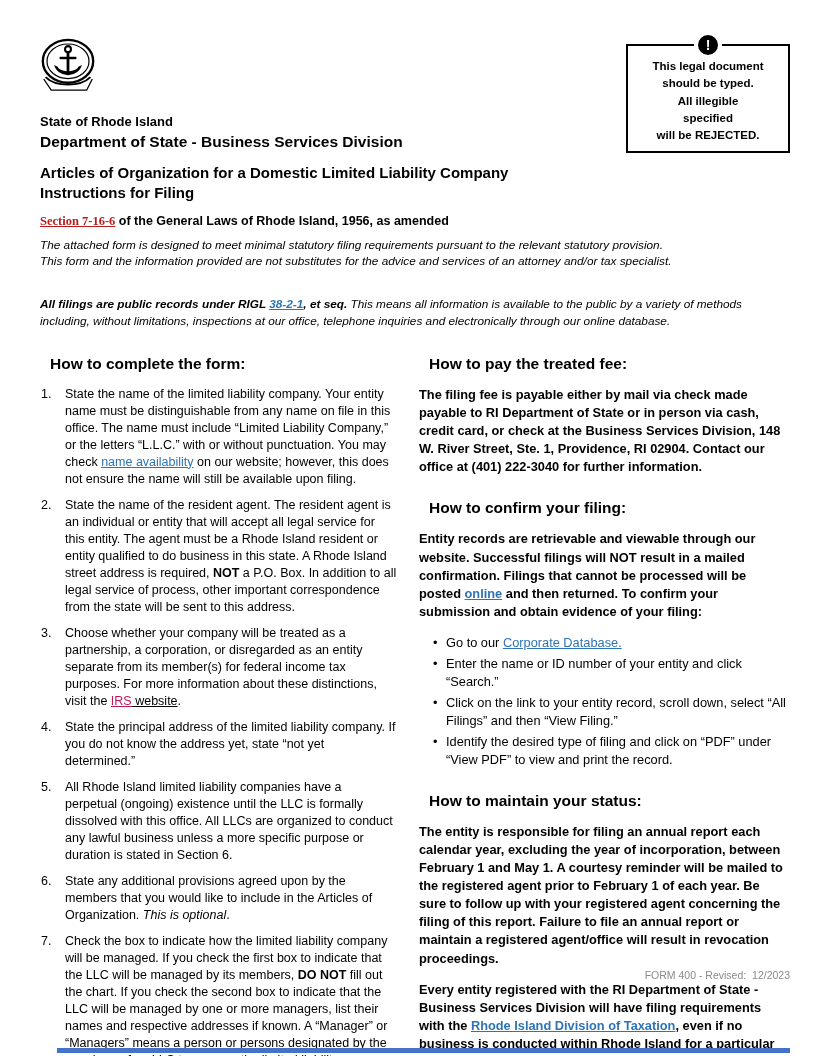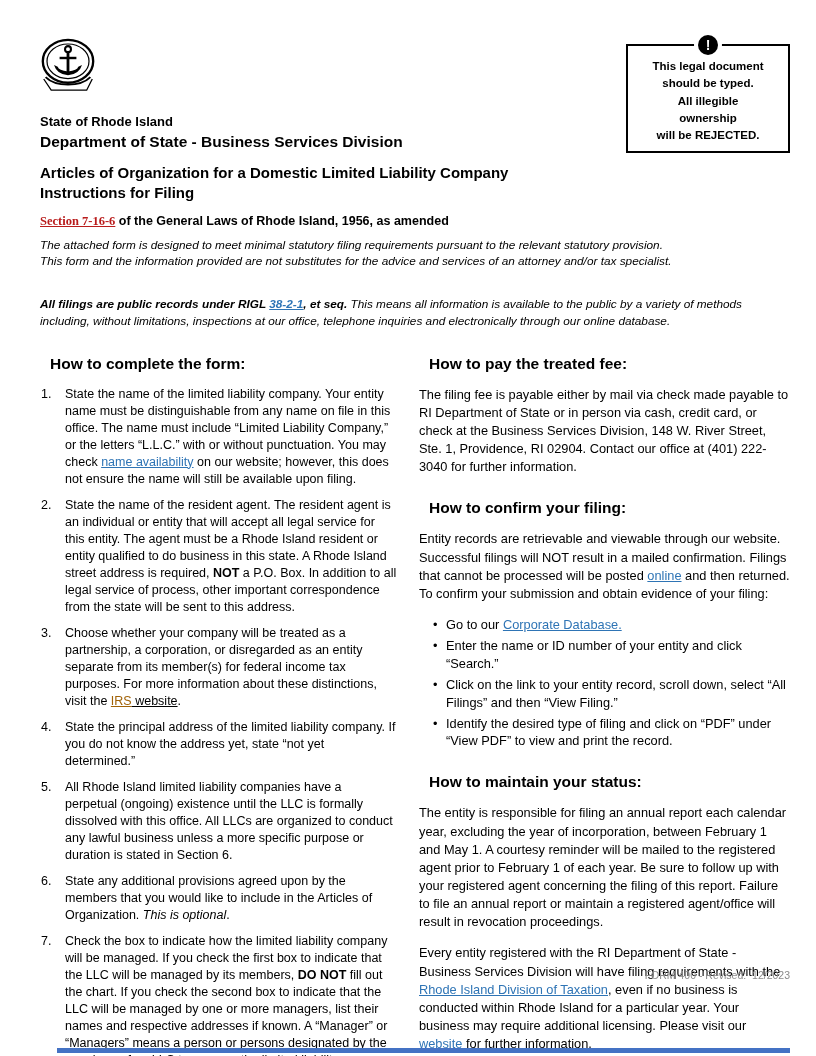--- a/index.html
+++ b/index.html
@@ -37,21 +37,21 @@
   .u{text-decoration:underline;}
   
   .cols{display:grid;grid-template-columns:357px 1fr;column-gap:22px;margin-top:25px;}
   h2.sec{font-size:15.5px;font-weight:bold;margin:0 0 13px 10px;}
   
   .nrow{display:flex;margin-bottom:9px;font-size:12.5px;line-height:1.36;}
   .nnum{flex:none;width:24px;padding-left:1px;}
   .ntxt{flex:1;}
   
   .rsec{margin-bottom:23px;}
-  .rsec p{margin:12px 0 13px 0;font-size:12.8px;line-height:1.42;}
+  .rsec p{margin:12px 0 13px 0;font-size:12.8px;line-height:1.42;font-weight:bold;}
   .bul{margin:2px 0 0 14px;}
   .brow{display:flex;font-size:12.8px;line-height:1.4;margin-bottom:3px;}
   .bdot{flex:none;width:13px;}
   .btxt{flex:1;}
   
   .footer{position:absolute;top:969px;right:26px;color:#8a8a8a;font-size:10.5px;white-space:pre;}
   .bluebar{position:absolute;left:57px;right:26px;top:1048px;height:5px;}
 </style>
 </head>
 <body>
@@ -75,21 +75,21 @@
     </div>
   </div>
 
   <div class="warn">
     <div class="warn-icon">!</div>
     <div>
 
     <div>This legal document</div>
         <div>should be typed.</div>
         <div>All illegible</div>
-        <div>ownership</div>
+        <div>specified</div>
         <div>will be REJECTED.</div>
       </div>
   </div>
 
   <div class="title">
     <div>Articles of Organization for a Domestic Limited Liability Company</div>
     <div>Instructions for Filing</div>
   </div>
 
   <div class="statute"><a href="#" class="lnk b u" style="color: #b91c1c; font-family: Liberation Serif, serif;">Section 7-16-6</a><span class="b"> of the General Laws of Rhode Island, 1956, as amended</span></div>
@@ -109,21 +109,21 @@
             <span class="ntxt"><span>State the name of the limited liability company. Your entity name must be distinguishable from any name on file in this office. The name must include “Limited Liability Company,” or the letters “L.L.C.” with or without punctuation. You may check </span><a href="#" class="lnk u" style="color: rgb(46, 116, 181);">name availability</a><span> on our website; however, this does not ensure the name will still be available upon filing.</span></span>
           </div>
 
           <div class="nrow">
             <span class="nnum">2.</span>
             <span class="ntxt"><span>State the name of the resident agent. The resident agent is an individual or entity that will accept all legal service for this entity. The agent must be a Rhode Island resident or entity qualified to do business in this state. A Rhode Island street address is required, </span><span class="b">NOT</span><span> a P.O. Box. In addition to all legal service of process, other important correspondence from the state will be sent to this address.</span></span>
           </div>
 
           <div class="nrow">
             <span class="nnum">3.</span>
-            <span class="ntxt"><span>Choose whether your company will be treated as a partnership, a corporation, or disregarded as an entity separate from its member(s) for federal income tax purposes. For more information about these distinctions, visit the </span><a href="#" class="lnk u" style="color: #a16207;">IRS</a><span class="u"> website</span><span>.</span></span>
+            <span class="ntxt"><span>Choose whether your company will be treated as a partnership, a corporation, or disregarded as an entity separate from its member(s) for federal income tax purposes. For more information about these distinctions, visit the </span><a href="#" class="lnk u" style="color: #be185d;">IRS</a><span class="u"> website</span><span>.</span></span>
           </div>
 
           <div class="nrow">
             <span class="nnum">4.</span>
             <span class="ntxt"><span>State the principal address of the limited liability company. If you do not know the address yet, state “not yet determined.”</span></span>
           </div>
 
           <div class="nrow">
             <span class="nnum">5.</span>
             <span class="ntxt"><span>All Rhode Island limited liability companies have a perpetual (ongoing) existence until the LLC is formally dissolved with this office. All LLCs are organized to conduct any lawful business unless a more specific purpose or duration is stated in Section 6.</span></span>

